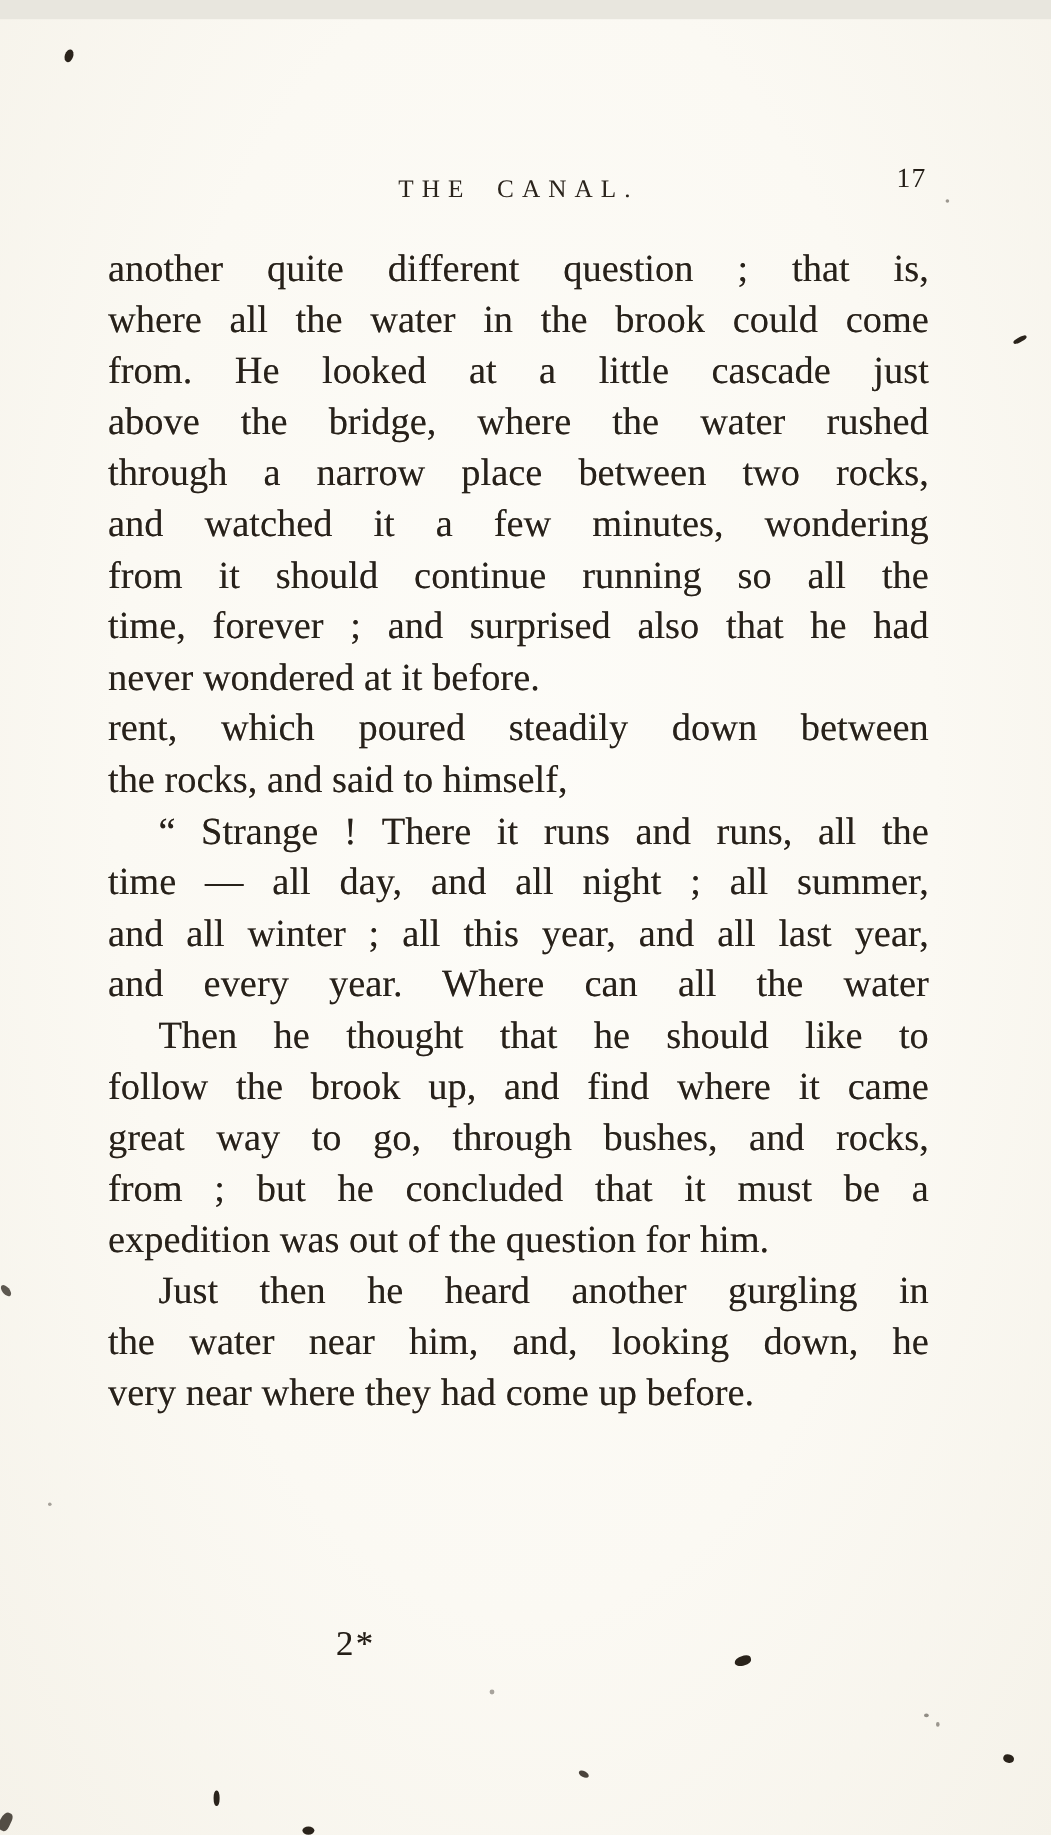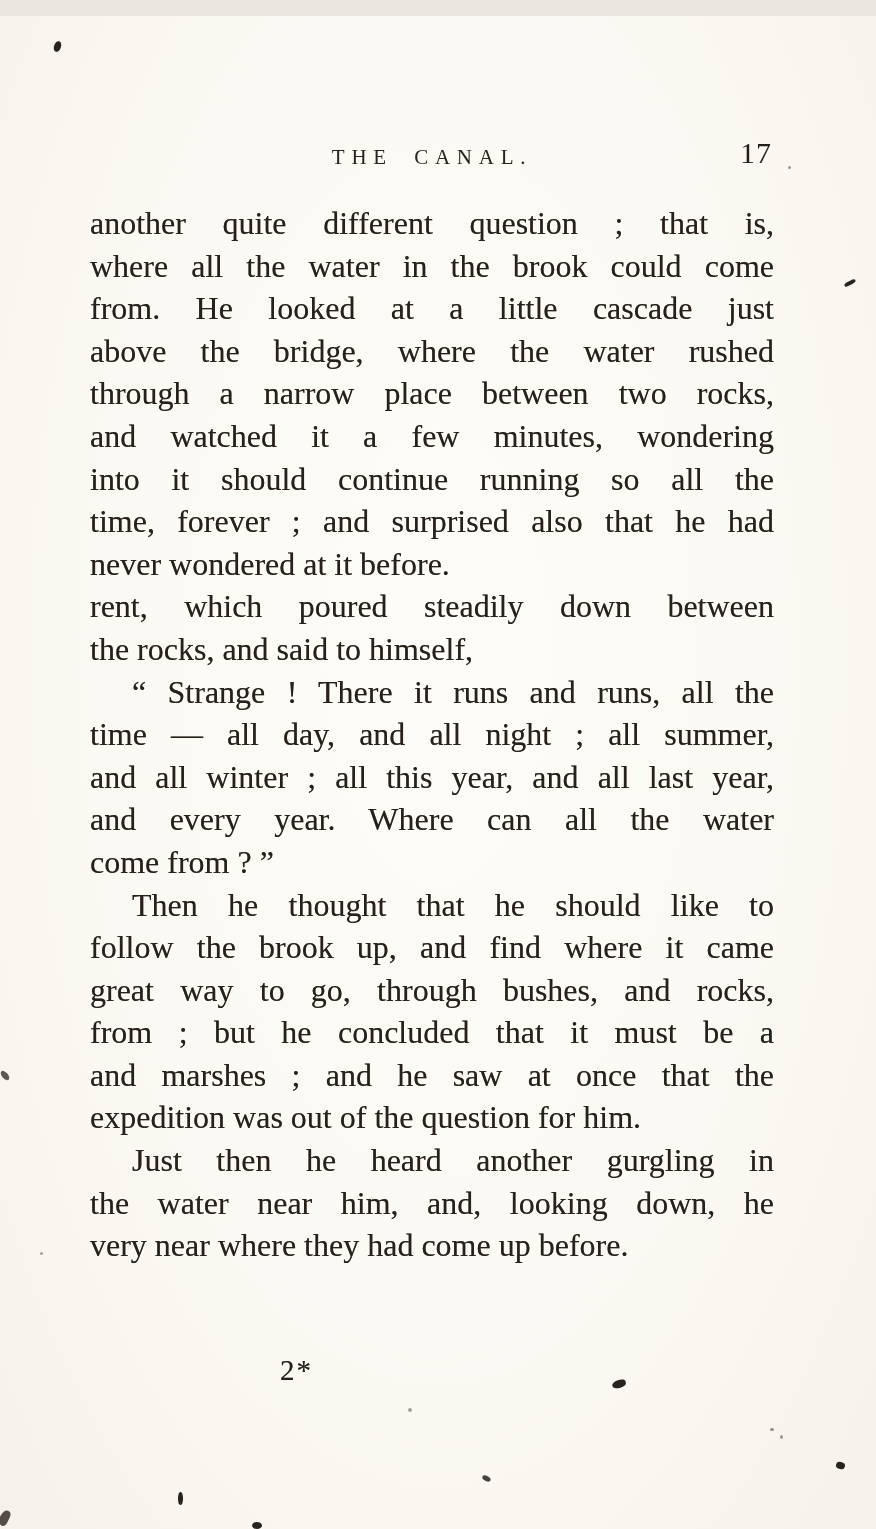--- a/index.html
+++ b/index.html
@@ -32,21 +32,21 @@
     text-align: center;
     font-size: 21px;
     letter-spacing: 0.32em;
     word-spacing: 0.45em;
     color: #2b241c;
   }
   .page-num {
     position: absolute;
     right: 2px;
     top: 0;
-    font-size: 30px;
+    font-size: 23px;
     letter-spacing: 1px;
     color: #241e17;
     text-align: center;
   }
   .text-block {
     position: absolute;
     top: 186px;
     left: 90px;
     width: 684px;
   }
@@ -87,39 +87,37 @@
   </div>
 
   <div class="text-block" id="text-block">
       <div class="paragraph">
         <div class="line fill">another quite different question ; that is,</div>
         <div class="line fill">where all the water in the brook could come</div>
         <div class="line fill">from. He looked at a little cascade just</div>
         <div class="line fill">above the bridge, where the water rushed</div>
         <div class="line fill">through a narrow place between two rocks,</div>
         <div class="line fill">and watched it a few minutes, wondering</div>
-        <div class="line fill">into it should continue running so all the</div>
+        <div class="line fill">from it should continue running so all the</div>
         <div class="line fill">time, forever ; and surprised also that he had</div>
         <div class="line last">never wondered at it before.</div>
       </div>
       <div class="paragraph">
         <div class="line fill">rent, which poured steadily down between</div>
         <div class="line last">the rocks, and said to himself,</div>
         <div class="line fill indent">“ Strange ! There it runs and runs, all the</div>
         <div class="line fill">time — all day, and all night ; all summer,</div>
         <div class="line fill">and all winter ; all this year, and all last year,</div>
         <div class="line fill">and every year. Where can all the water</div>
-        <div class="line last">come from ? ”</div>
       </div>
       <div class="paragraph">
         <div class="line fill indent">Then he thought that he should like to</div>
         <div class="line fill">follow the brook up, and find where it came</div>
         <div class="line fill">great way to go, through bushes, and rocks,</div>
         <div class="line fill">from ; but he concluded that it must be a</div>
-        <div class="line fill">and marshes ; and he saw at once that the</div>
         <div class="line last">expedition was out of the question for him.</div>
       </div>
       <div class="paragraph">
         <div class="line fill indent">Just then he heard another gurgling in</div>
         <div class="line fill">the water near him, and, looking down, he</div>
         <div class="line last">very near where they had come up before.</div>
       </div>
     </div>
 
   <div class="signature">2*</div>

